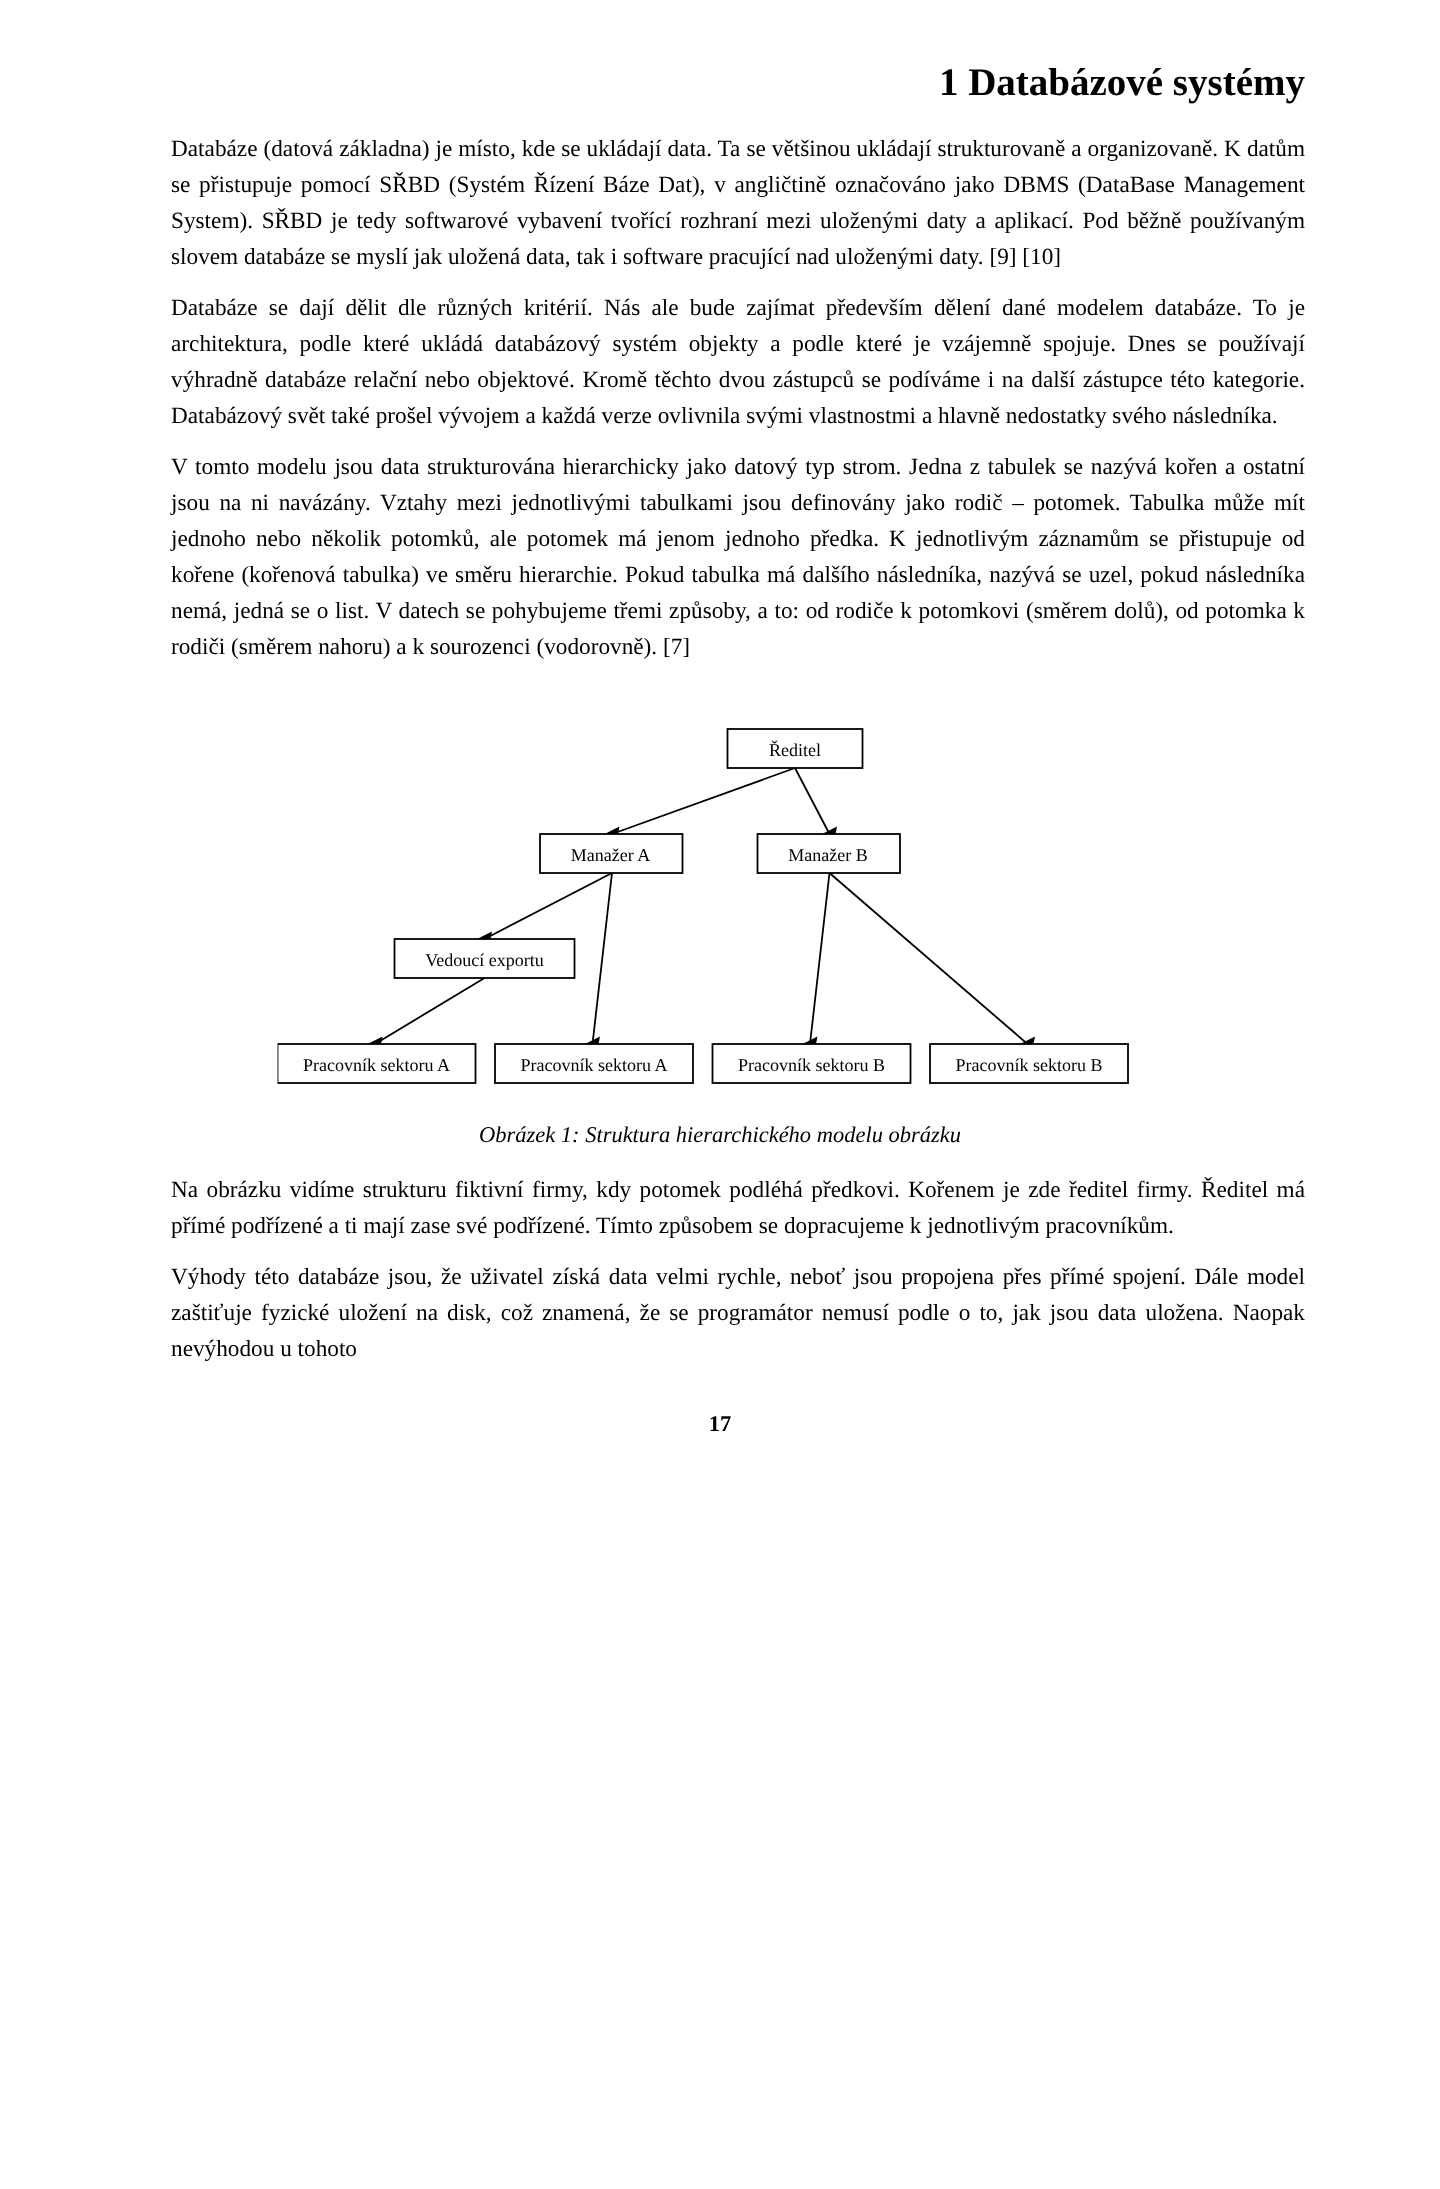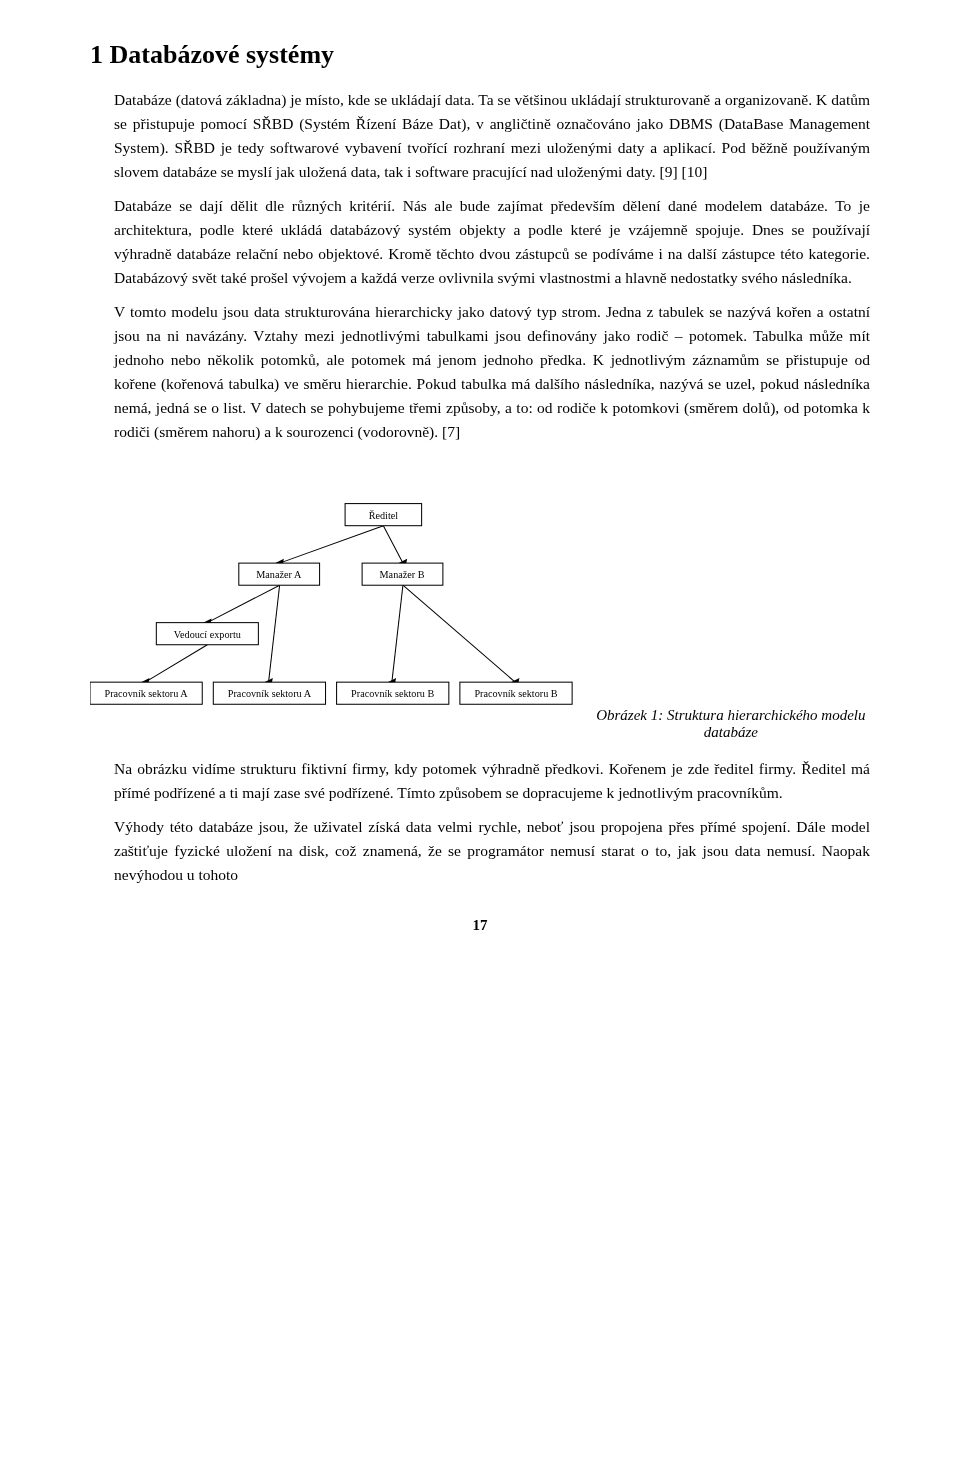--- a/index.html
+++ b/index.html
@@ -17,37 +17,38 @@
     .page {
       width: 780px;
       margin: 40px auto 0 auto;
       padding: 0;
     }
     h1 {
       font-size: 26px;
       font-weight: bold;
       margin-bottom: 18px;
       margin-top: 0;
+      text-align: right;
     }
     h2 {
       font-size: 21px;
       font-weight: bold;
       margin-top: 28px;
       margin-bottom: 12px;
     }
     p {
       text-align: justify;
       line-height: 1.55;
       margin-bottom: 10px;
       margin-left: 24px;
     }
     .figure-container {
       display: flex;
-      flex-direction: row;
-      align-items: flex-end;
+      flex-direction: column;
+      align-items: center;
       margin: 22px 0 16px 0;
     }
     .figure-caption {
       font-style: italic;
       text-align: center;
       font-size: 15px;
       margin-top: 8px;
     }
     svg.diagram {
       display: block;
@@ -126,21 +127,21 @@
       <rect x="145" y="230" width="132" height="26" fill="white" stroke="#000" stroke-width="1.2"></rect>
       <text x="211" y="248" text-anchor="middle" class="box-label">Pracovník sektoru A</text>
 
       <rect x="290" y="230" width="132" height="26" fill="white" stroke="#000" stroke-width="1.2"></rect>
       <text x="356" y="248" text-anchor="middle" class="box-label">Pracovník sektoru B</text>
 
       <rect x="435" y="230" width="132" height="26" fill="white" stroke="#000" stroke-width="1.2"></rect>
       <text x="501" y="248" text-anchor="middle" class="box-label">Pracovník sektoru B</text>
     </svg>
 
-    <div class="figure-caption">Obrázek 1: Struktura hierarchického modelu databáze</div>
+    <div class="figure-caption">Obrázek 1: Struktura hierarchického modelu obrázku</div>
   </div>
 
-  <p>Na obrázku vidíme strukturu fiktivní firmy, kdy potomek výhradně předkovi. Kořenem je zde ředitel firmy. Ředitel má přímé podřízené a ti mají zase své podřízené. Tímto způsobem se dopracujeme k jednotlivým pracovníkům.</p>
+  <p>Na obrázku vidíme strukturu fiktivní firmy, kdy potomek podléhá předkovi. Kořenem je zde ředitel firmy. Ředitel má přímé podřízené a ti mají zase své podřízené. Tímto způsobem se dopracujeme k jednotlivým pracovníkům.</p>
 
-  <p>Výhody této databáze jsou, že uživatel získá data velmi rychle, neboť jsou propojena přes přímé spojení. Dále model zaštiťuje fyzické uložení na disk, což znamená, že se programátor nemusí starat o to, jak jsou data nemusí. Naopak nevýhodou u tohoto</p>
+  <p>Výhody této databáze jsou, že uživatel získá data velmi rychle, neboť jsou propojena přes přímé spojení. Dále model zaštiťuje fyzické uložení na disk, což znamená, že se programátor nemusí podle o to, jak jsou data uložena. Naopak nevýhodou u tohoto</p>
 
   <div class="page-number">17</div>
 </div>
 
 </body></html>

